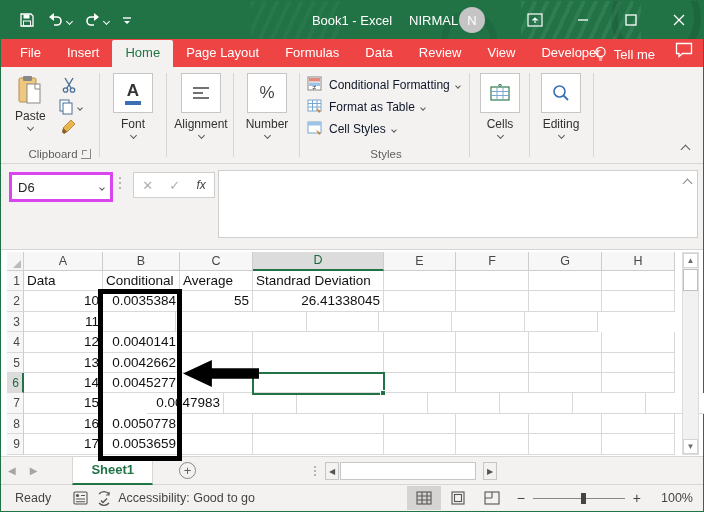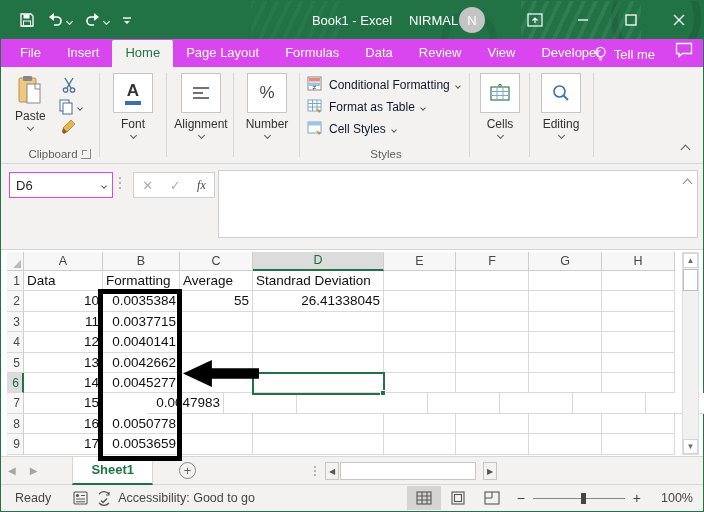--- a/index.html
+++ b/index.html
@@ -14,21 +14,21 @@
   .stripes { background:repeating-linear-gradient(115deg, rgba(255,255,255,.07) 0 4px, transparent 4px 11px); }
   .qat { display:flex; align-items:center; gap:4px; margin-left:14px; z-index:2; }
   .qat-btn { display:flex; align-items:center; padding:3px 4px; border-radius:2px; }
   .title-text { position:absolute; left:0; right:0; text-align:center; font-size:13px; z-index:1; }
   .user-name { position:absolute; left:408px; font-size:13px; z-index:2; }
   .avatar { position:absolute; left:458px; top:6px; width:26px; height:26px; border-radius:50%; background:#c4c4c4; color:#fff; font-size:13px; display:flex; align-items:center; justify-content:center; z-index:2; }
   .win-ctrls { position:absolute; right:0; top:0; height:38px; display:flex; z-index:2; }
   .win-btn { width:48px; height:38px; display:flex; align-items:center; justify-content:center; color:#fff; font-size:15px; }
 
   
-  .tabrow { height:28px; background:#d946ef; display:flex; align-items:flex-end; position:relative; flex:0 0 28px; }
+  .tabrow { height:28px; background:#ef4444; display:flex; align-items:flex-end; position:relative; flex:0 0 28px; }
   .mtab { color:#fff; font-size:13px; padding:5px 13px 7px; cursor:default; }
   .mtab.active { background:#f3f2f1; color:#217346; border-radius:2px 2px 0 0; }
   .tellme { position:absolute; right:48px; bottom:4px; display:flex; align-items:center; gap:7px; color:#fff; font-size:13px; }
   .comment-btn { position:absolute; right:10px; bottom:5px; }
 
   
   .ribbon { height:97px; background:#f3f2f1; border-bottom:1px solid #d8d6d4; position:relative; flex:0 0 97px; }
   .rgroup { position:absolute; top:4px; bottom:0; }
   .rgroup-label { position:absolute; bottom:3px; left:0; right:0; text-align:center; font-size:11.5px; color:#605e5c; }
   .gsep { position:absolute; top:6px; bottom:6px; width:1px; background:#d8d6d4; }
@@ -37,26 +37,26 @@
   .blabel { font-size:12px; color:#323130; margin-top:4px; }
   .cv { display:inline-block; width:5px; height:5px; border-right:1.4px solid #5a5a5a; border-bottom:1.4px solid #5a5a5a; transform:rotate(45deg); margin-top:2px; }
   .cv.sm { width:4px; height:4px; }
   .styles-item { display:flex; align-items:center; gap:6px; font-size:12px; color:#0f172a; height:22px; padding-left:2px; white-space:nowrap; }
   .launcher { position:absolute; bottom:4px; right:6px; width:10px; height:10px; border-left:1px solid #8a8886; border-top:1px solid #8a8886; transform:rotate(180deg); }
   .launcher:after { content:""; position:absolute; right:1px; bottom:1px; width:4px; height:4px; border-right:1px solid #8a8886; border-bottom:1px solid #8a8886; }
   .collapse-chev { position:absolute; right:14px; bottom:10px; width:7px; height:7px; border-left:1.6px solid #5a5a5a; border-top:1.6px solid #5a5a5a; transform:rotate(45deg); }
 
   
   .fbar { height:85px; background:#f3f2f1; position:relative; flex:0 0 85px; }
-  .namebox { position:absolute; left:8px; top:8px; width:104px; height:26px; background:#fff; border:1px solid #d946ef; display:flex; align-items:center; font-size:13px; color:#252423; padding:12px 6px;text-align:center; }
+  .namebox { position:absolute; left:8px; top:8px; width:104px; height:26px; background:#fff; border:3px solid #d946ef; display:flex; align-items:center; font-size:13px; color:#252423; padding:12px 6px;text-align:center; }
   .namebox .cv { margin-left:auto; }
   .dots-v { position:absolute; left:118px; top:13px; width:2px; height:2px; background:#a0a0a0; border-radius:50%; box-shadow:0 5px 0 #a0a0a0, 0 10px 0 #a0a0a0; }
   .fxbox { position:absolute; left:132px; top:8px; width:82px; height:26px; background:#fff; border:1px solid #d0cecd; display:flex; align-items:center; justify-content:space-around; }
   .fx-x, .fx-check { color:#b0aeac; font-size:13px; }
-  .fx-fx { font-style:italic; font-family:Liberation Serif, serif; font-size:12px; color:#444; }
+  .fx-fx { font-style:italic; font-family:Liberation Sans, sans-serif; font-size:12px; color:#444; }
   .finput { position:absolute; left:217px; top:6px; width:480px; height:68px; background:#fff; border:1px solid #d0cecd; font-size:13px; padding:4px 6px; color:#252423; }
   .fchev { position:absolute; right:12px; top:16px; width:7px; height:7px; border-left:1.4px solid #8a8886; border-top:1.4px solid #8a8886; transform:rotate(45deg); }
 
   
   .gridsec { height:207px; position:relative; background:#fff; z-index:2; flex:0 0 207px; border-top:1px solid #d8d6d4; }
   .sheet { position:absolute; left:6px; top:2px; }
   .hdr-row { display:flex; height:19px; }
   .corner { width:17px; height:19px; background:#f5f5f5; border:1px solid #cfcdcb; border-left:none; border-top:none; position:relative; }
   .corner:after { content:""; position:absolute; right:2px; bottom:2px; border-left:8px solid transparent; border-bottom:8px solid #bdbbb9; }
   .col-hdr { height:19px; background:#f7f7f7; border-right:1px solid #cfcdcb; border-bottom:1px solid #cfcdcb; text-align:center; font-size:12.5px; color:#474747; line-height:18px; }
@@ -358,21 +358,21 @@
           <div class="col-hdr sel" style="width: 131px;">D</div>
           <div class="col-hdr" style="width: 72px;">E</div>
           <div class="col-hdr" style="width: 73px;">F</div>
           <div class="col-hdr" style="width: 73px;">G</div>
           <div class="col-hdr" style="width: 73px;">H</div>
         </div>
       <div id="grid-body">
           <div class="grid-row">
             <div class="row-hdr">1</div>
             <div class="cell al" style="width: 79px;">Data</div>
-            <div class="cell al" style="width: 77px;">Formatting</div>
+            <div class="cell al" style="width: 77px;">Conditional</div>
             <div class="cell al" style="width: 73px;">Average</div>
             <div class="cell al" style="width: 131px;">Standrad Deviation</div>
             <div class="cell al" style="width: 72px;"></div>
             <div class="cell al" style="width: 73px;"></div>
             <div class="cell al" style="width: 73px;"></div>
             <div class="cell al" style="width: 73px;"></div>
           </div>
           <div class="grid-row">
             <div class="row-hdr">2</div>
             <div class="cell ar" style="width: 79px;">10</div>
@@ -380,21 +380,20 @@
             <div class="cell ar" style="width: 73px;">55</div>
             <div class="cell ar" style="width: 131px;">26.41338045</div>
             <div class="cell ar" style="width: 72px;"></div>
             <div class="cell ar" style="width: 73px;"></div>
             <div class="cell ar" style="width: 73px;"></div>
             <div class="cell ar" style="width: 73px;"></div>
           </div>
           <div class="grid-row">
             <div class="row-hdr">3</div>
             <div class="cell ar" style="width: 79px;">11</div>
-            <div class="cell ar" style="width: 77px;">0.0037715</div>
             <div class="cell ar" style="width: 73px;"></div>
             <div class="cell ar" style="width: 131px;"></div>
             <div class="cell ar" style="width: 72px;"></div>
             <div class="cell ar" style="width: 73px;"></div>
             <div class="cell ar" style="width: 73px;"></div>
             <div class="cell ar" style="width: 73px;"></div>
           </div>
           <div class="grid-row">
             <div class="row-hdr">4</div>
             <div class="cell ar" style="width: 79px;">12</div>

